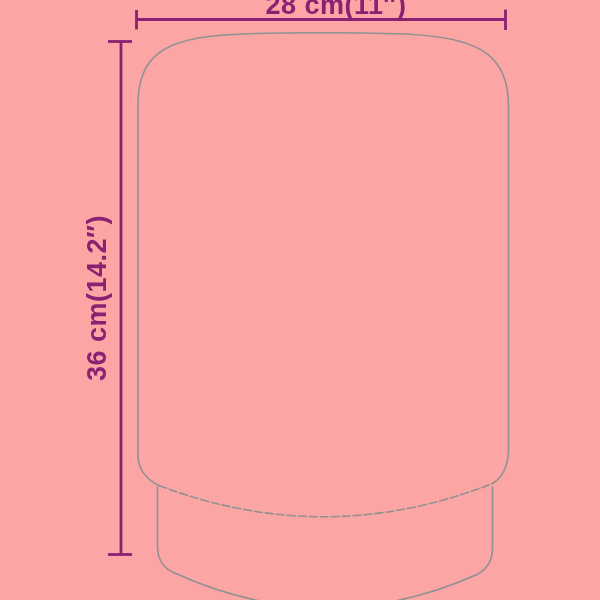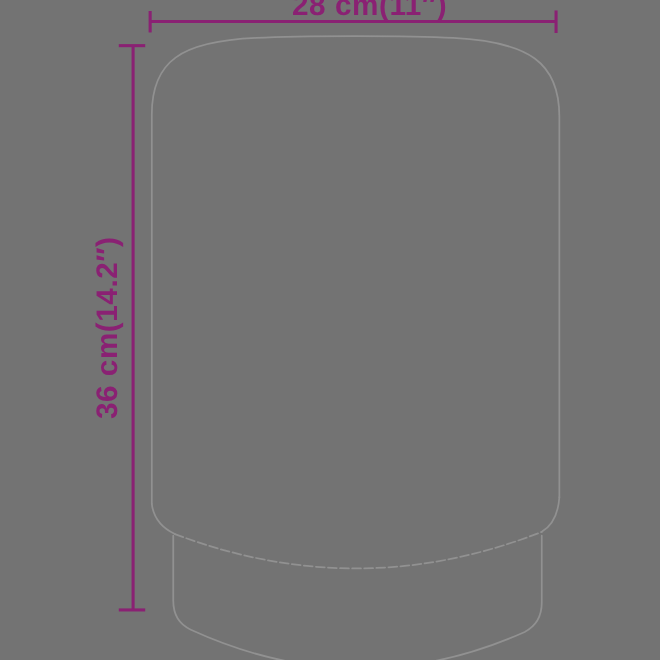--- a/index.html
+++ b/index.html
@@ -3,21 +3,21 @@
 <meta charset="utf-8">
 <style>
   html, body {
     margin: 0;
     padding: 0;
   }
   .canvas {
     position: relative;
     width: 600px;
     height: 600px;
-    background: #737373;
+    background: #fca5a5;
     overflow: hidden;
     font-family: "Liberation Sans", sans-serif;
   }
   .diagram-svg {
     position: absolute;
     top: 0;
     left: 0;
     display: block;
   }
   .dim-label {

